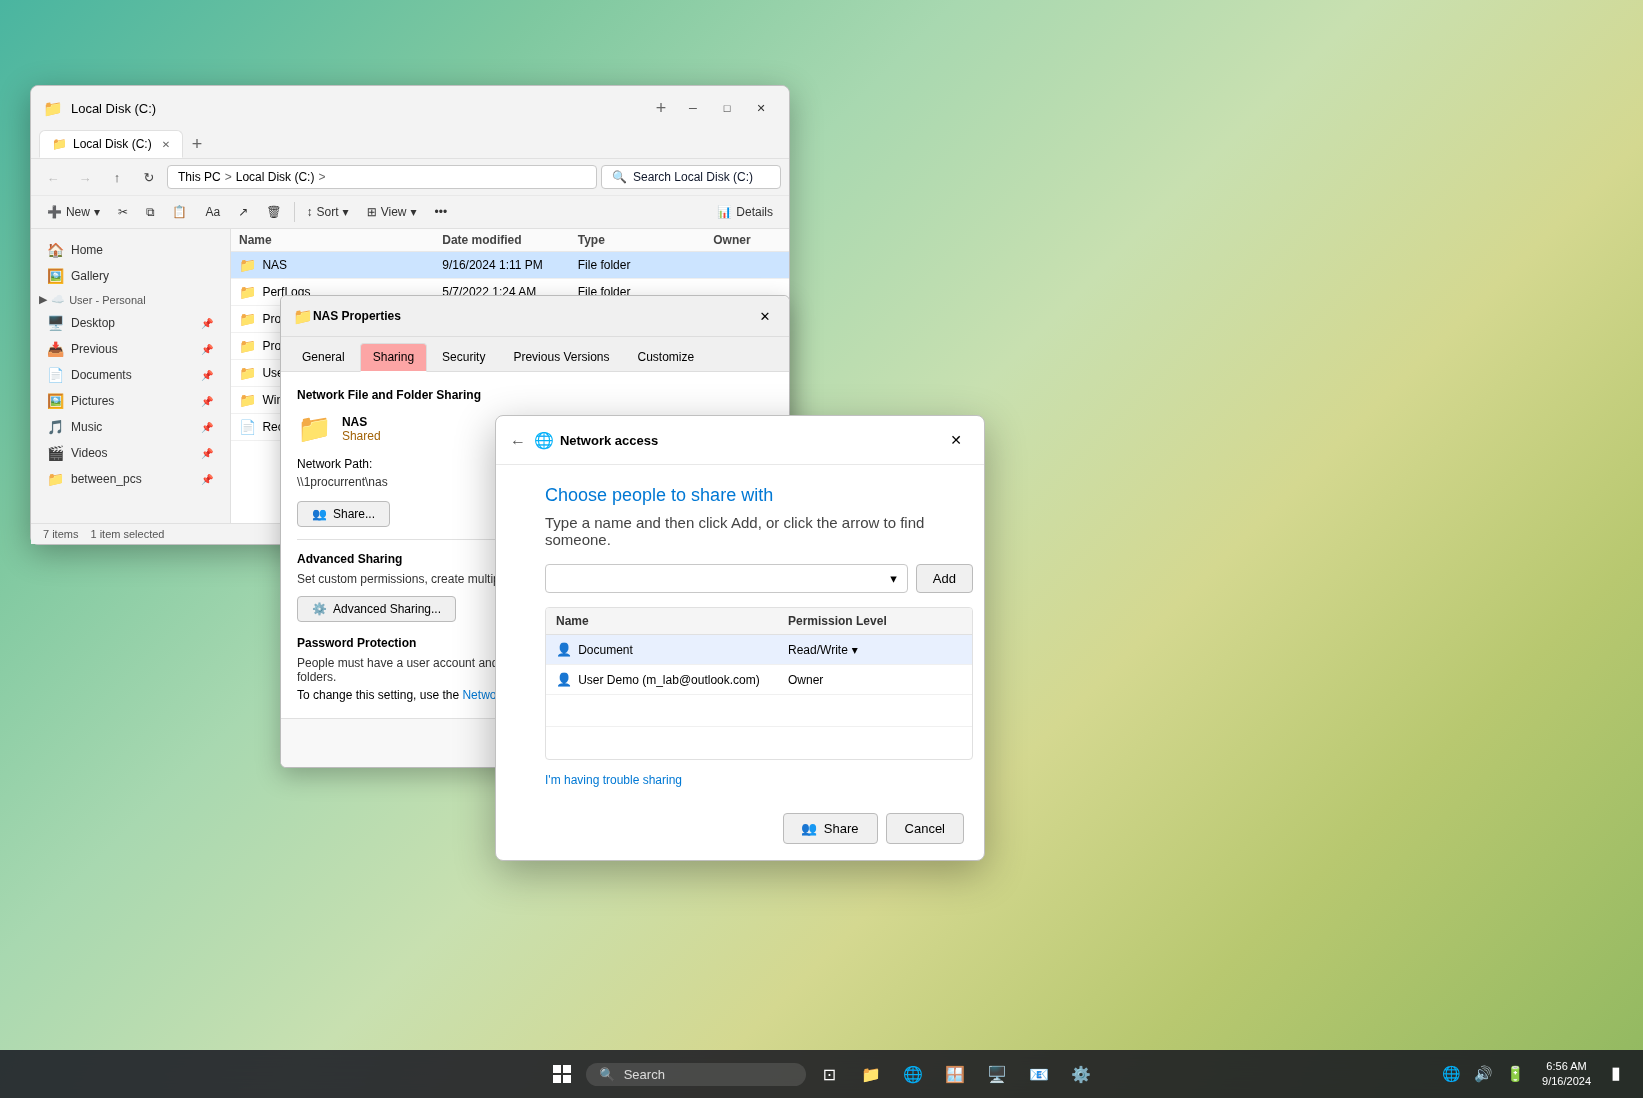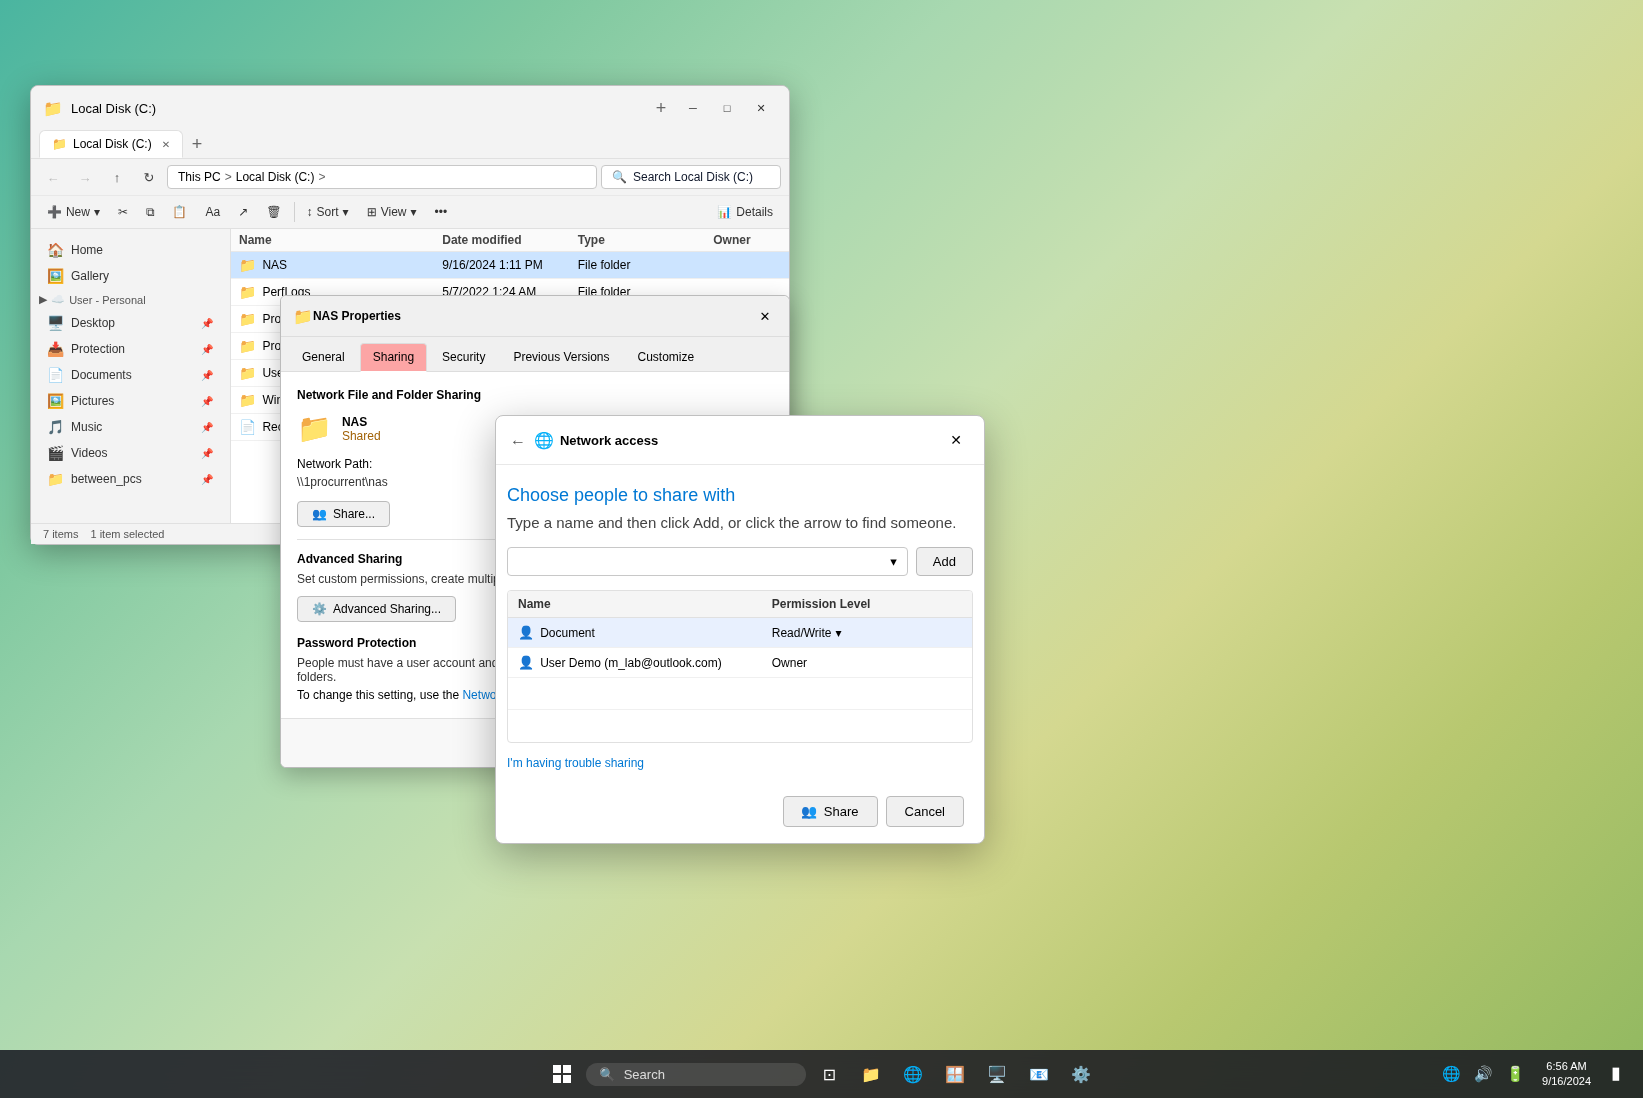--- a/index.html
+++ b/index.html
@@ -337,21 +337,21 @@
     }
     .na-back { font-size: 16px; cursor: pointer; color: #555; margin-right: 8px; }
     .na-icon { font-size: 16px; margin-right: 6px; }
     .na-title-text { font-size: 13px; font-weight: 600; flex: 1; }
     .na-close {
       width: 28px; height: 28px;
       display: flex; align-items: center; justify-content: center;
       border: none; background: transparent; cursor: pointer;
       font-size: 14px; border-radius: 4px;
     }
-    .na-body { padding: 20px 11px 16px; }
+    .na-body { padding: 20px 11px 16px; margin-left: 38px; }
     .na-heading { font-size: 18px; color: #0078d4; font-weight: 400; margin-bottom: 8px; }
     .na-subtitle { font-size: 15px; color: #444; margin-bottom: 16px; }
     .na-input-row {
       display: flex; gap: 8px; margin-bottom: 14px;
     }
     .na-add-btn {
       padding: 6px 16px;
       border: 1px solid #bbb;
       background: #f0f0f0;
       border-radius: 4px;
@@ -528,21 +528,21 @@
         <span>☁️</span>
         <span>User - Personal</span>
       </div>
       <div class="sidebar-item">
         <span class="icon">🖥️</span>
         <span>Desktop</span>
         <span class="pin">📌</span>
       </div>
       <div class="sidebar-item">
         <span class="icon">📥</span>
-        <span>Protection</span>
+        <span>Previous</span>
         <span class="pin">📌</span>
       </div>
       <div class="sidebar-item">
         <span class="icon">📄</span>
         <span>Documents</span>
         <span class="pin">📌</span>
       </div>
       <div class="sidebar-item">
         <span class="icon">🖼️</span>
         <span>Pictures</span>

